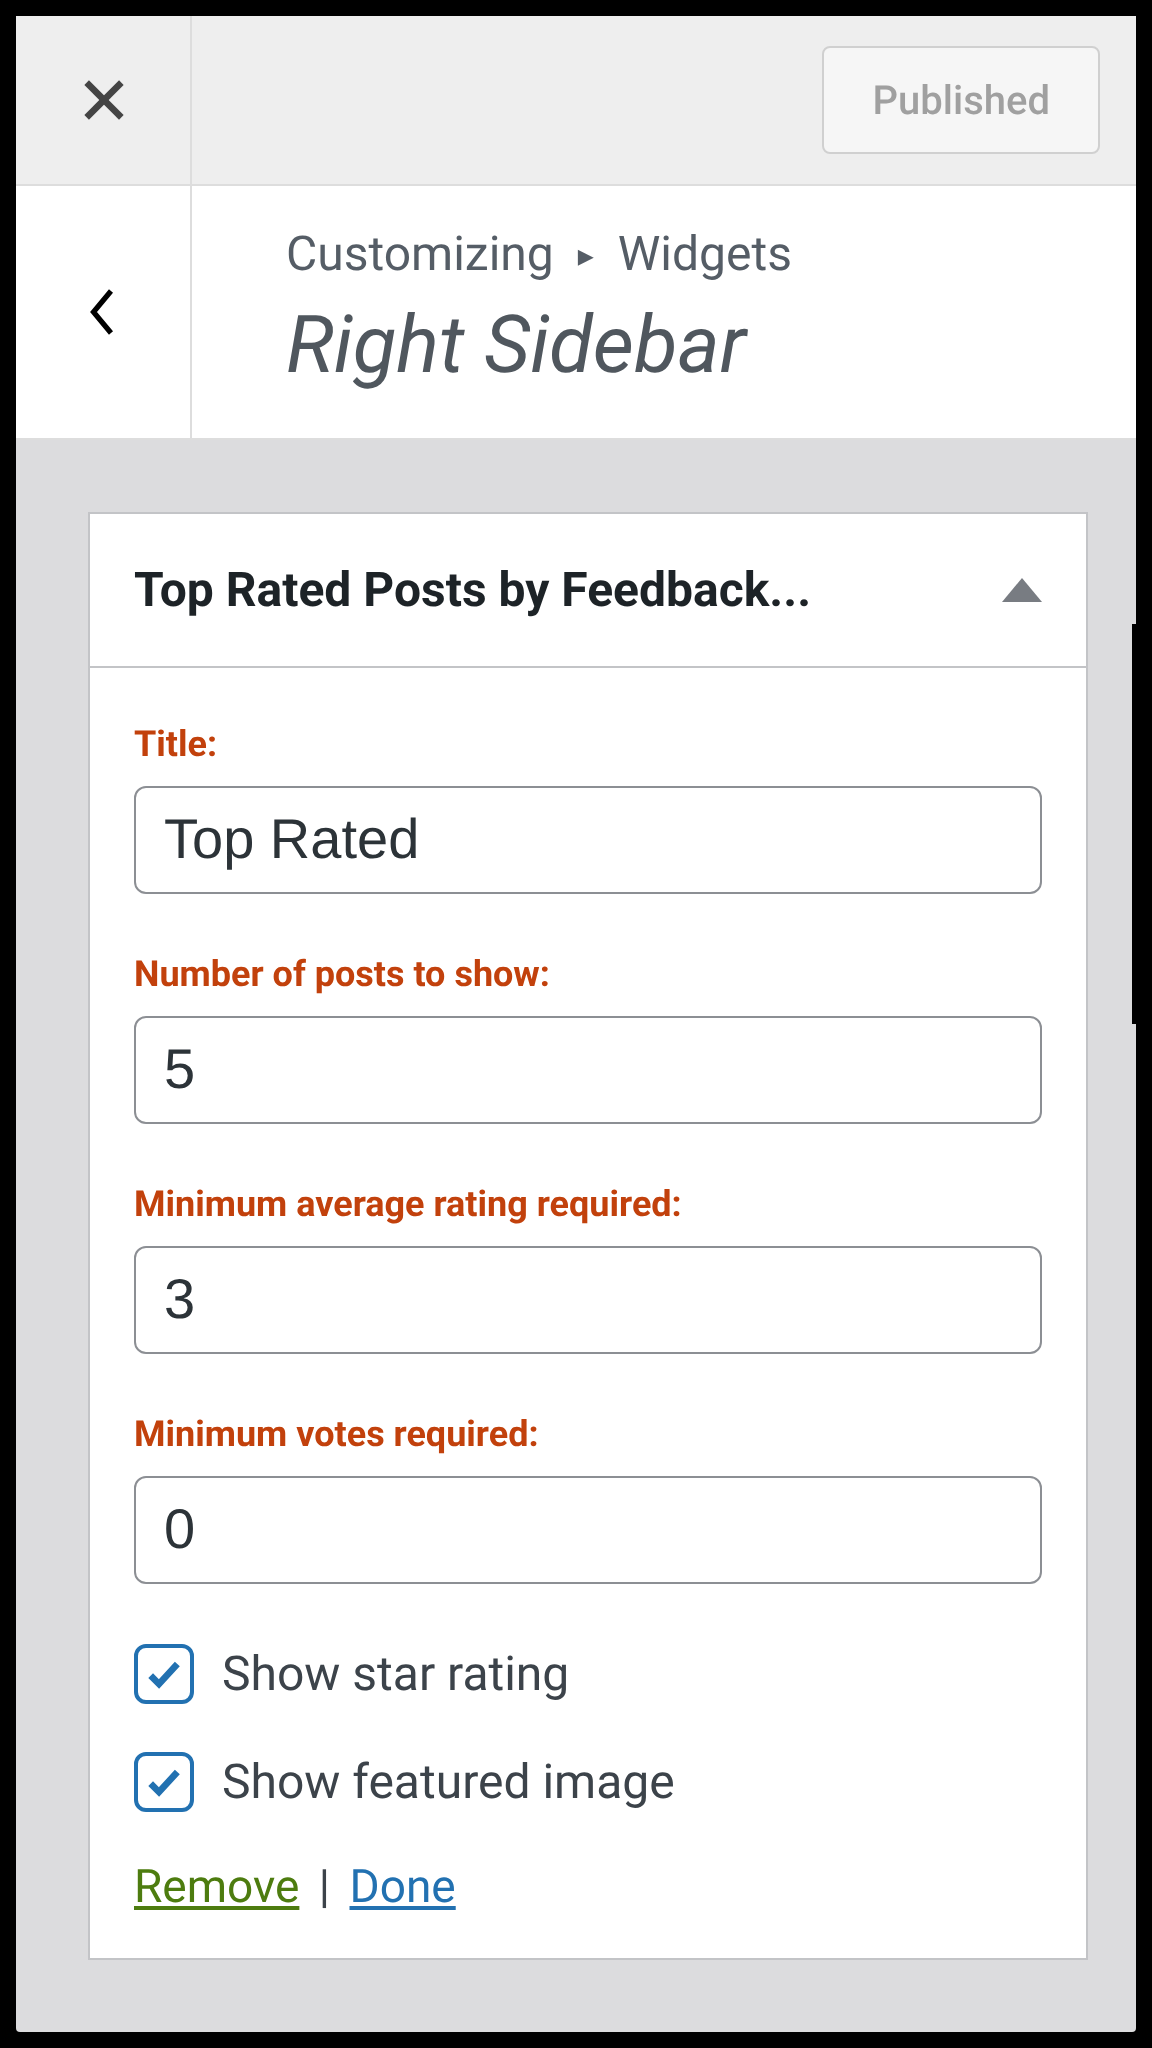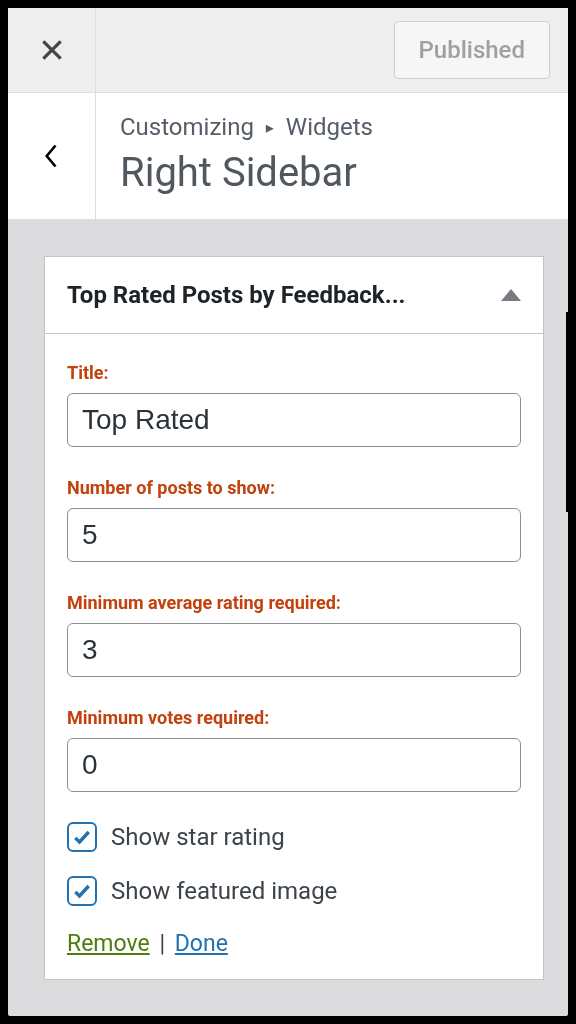--- a/index.html
+++ b/index.html
@@ -37,49 +37,50 @@
       align-items: center;
       justify-content: center;
       border-right: 1px solid #ddd;
       cursor: pointer;
     }
     .close-btn svg { width: 26px; height: 26px; stroke: #444; stroke-width: 3; }
     .published {
       border: 1px solid #d0d0d0;
       background: #f6f6f6;
       color: #a0a0a0;
-      font-size: 24px;
+      font-size: 20px;
       font-weight: 500;
       padding: 14px 24px;
       border-radius: 4px;
     }
     
     .header {
       background: #fff;
       border-bottom: 1px solid #ddd;
       display: flex;
       height: 130px;
+      gap: 23px;
     }
     .back-btn {
       width: 88px;
       display: flex;
       align-items: center;
       justify-content: center;
       border-right: 1px solid #ddd;
       cursor: pointer;
     }
     .back-btn svg { width: 22px; height: 28px; stroke: #000; stroke-width: 3; fill: none; }
     .header-text {
       flex: 1;
       padding: 20px 20px 0 24px;
       color: #50575e;
     }
     .breadcrumb { font-size: 24px; color: #555d66; }
     .breadcrumb .sep { margin: 0 6px; font-size: 16px; position: relative; top: -2px; }
-    .title { font-size: 40px; font-weight: 400; color: #50575e; margin-top: 8px; }
+    .title { font-size: 40px; font-weight: 400; color: #50575e; margin-top: 8px; font-style: italic; }
     
     .body-area {
       flex: 1;
       padding: 36px 24px;
       position: relative;
       margin-left: 12px;
     }
     .widget {
       background: #fff;
       border: 1px solid #c3c4c7;

